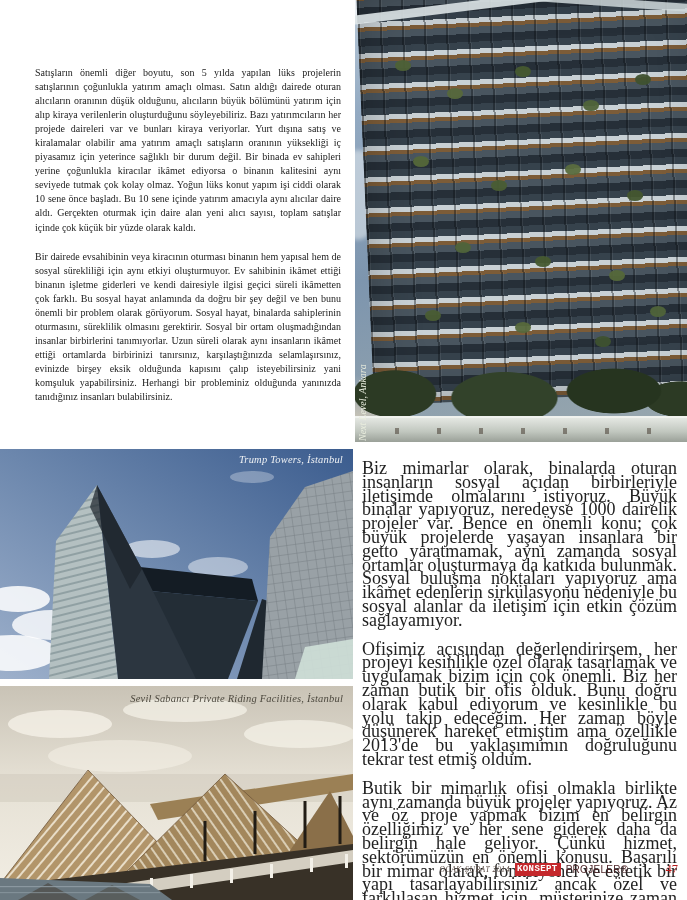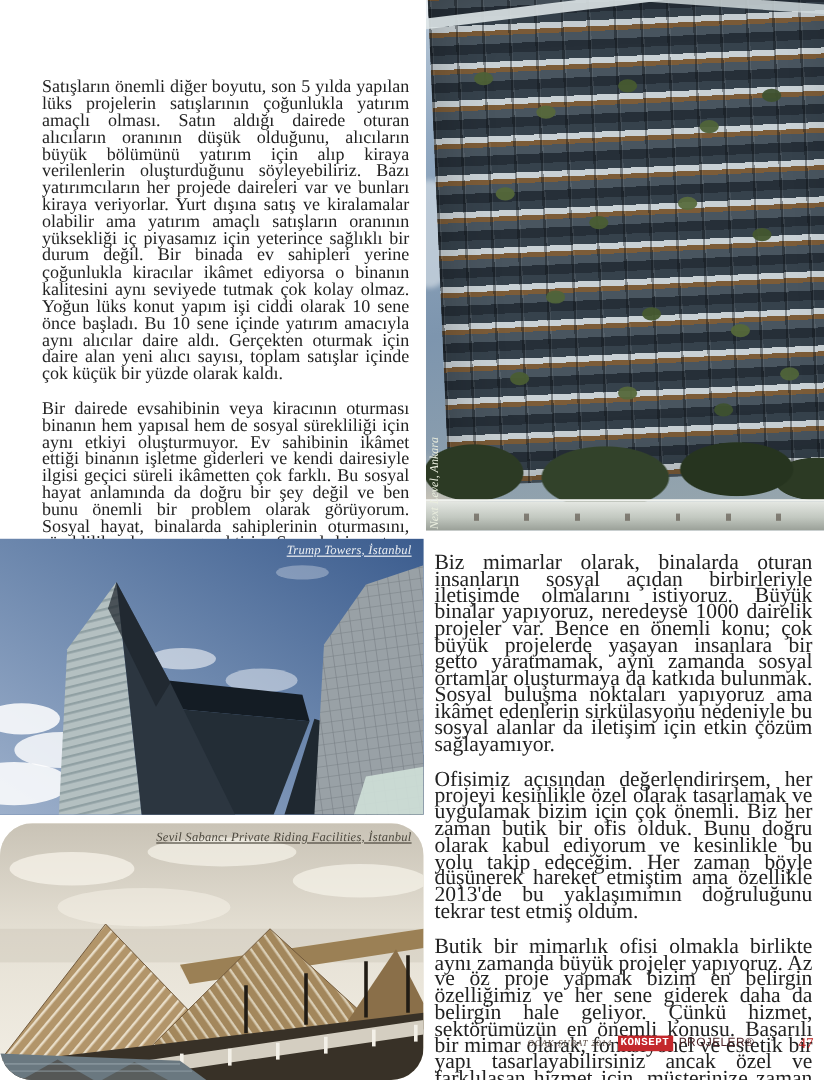--- a/index.html
+++ b/index.html
@@ -4,28 +4,28 @@
 <style>
   html,body{margin:0;padding:0;background:#888;}
   .page{
     position:relative;width:687px;height:900px;margin:0 auto;
     background:#ffffff;overflow:hidden;
     font-family:"Liberation Serif", serif;color:#1c1c1e;
   }
   
   .col{position:absolute;text-align:justify;}
   .col p{margin:0 0 15px 0;}
-  .col-left{left:35px;top:66px;width:306px;font-size:15px;line-height:14.05px;color:#222;}
+  .col-left{left:35px;top:66px;width:306px;font-size:10px;line-height:14.05px;color:#222;}
   .col-right{left:362px;top:462px;width:315px;font-size:18px;line-height:13.8px;color:#222;}
 
   
   .photo{position:absolute;overflow:hidden;}
   .caption{
     position:absolute;font-style:italic;font-size:10.5px;letter-spacing:.2px;
-    font-family:"Liberation Serif", serif;white-space:nowrap;text-decoration:underline;
+    font-family:"Liberation Serif", serif;white-space:nowrap;
   }
   .caption-light{color:#eef1f4;}
   .caption-dark{color:#4c483e;}
 
   
   .photo-next{left:355px;top:0;width:332px;height:442px;
     background:
       radial-gradient(90px 70px at 0% 96%, #cfc8b8 0%, rgba(207,200,184,0) 70%),
       linear-gradient(168deg,#b9c9d8 0%, #93aac2 22%, #7d95ae 55%, #9aa8ad 100%);
   }
@@ -70,21 +70,21 @@
   .furniture{position:absolute;left:20px;right:20px;bottom:8px;height:6px;opacity:.65;
     background:repeating-linear-gradient(90deg, transparent 0 20px, #5a5248 20px 24px, transparent 24px 42px);}
   .vcap{position:absolute;left:357px;top:441px;width:92px;height:13px;
     transform:rotate(-90deg);transform-origin:0 0;
     font-style:italic;font-size:10px;color:#e9edde;white-space:nowrap;
     font-family:"Liberation Serif", serif;}
 
   
   .photo-trump{left:0;top:449px;width:353px;height:230px;background:#5e7ba3;}
   
-  .photo-sevil{left:0;top:686px;width:353px;height:214px;background:#e6e1d5;border-radius:27px;}
+  .photo-sevil{left:0;top:686px;width:353px;height:214px;background:#e6e1d5;}
 
   
   .footer{position:absolute;right:9px;top:861px;height:16px;display:flex;align-items:center;gap:5px;}
   .footer .issue{font-style:italic;font-size:7.5px;letter-spacing:.6px;color:#5a4a42;
     font-family:"Liberation Serif", serif;}
   .footer .brand{background:#c4282c;color:#ffffff;font-family:Liberation Mono, monospace;
     font-weight:bold;font-size:9px;letter-spacing:.4px;padding:1px 3px 2px 2px;line-height:10px;}
   .footer .brand2{font-family:"Liberation Sans", sans-serif;font-weight:normal;font-size:10px;
     letter-spacing:.3px;color:#4d2427;}
   .footer .pageno{font-size:12.5px;color:#b91c1c;font-family:"Liberation Serif", serif;margin-left:32px;}

